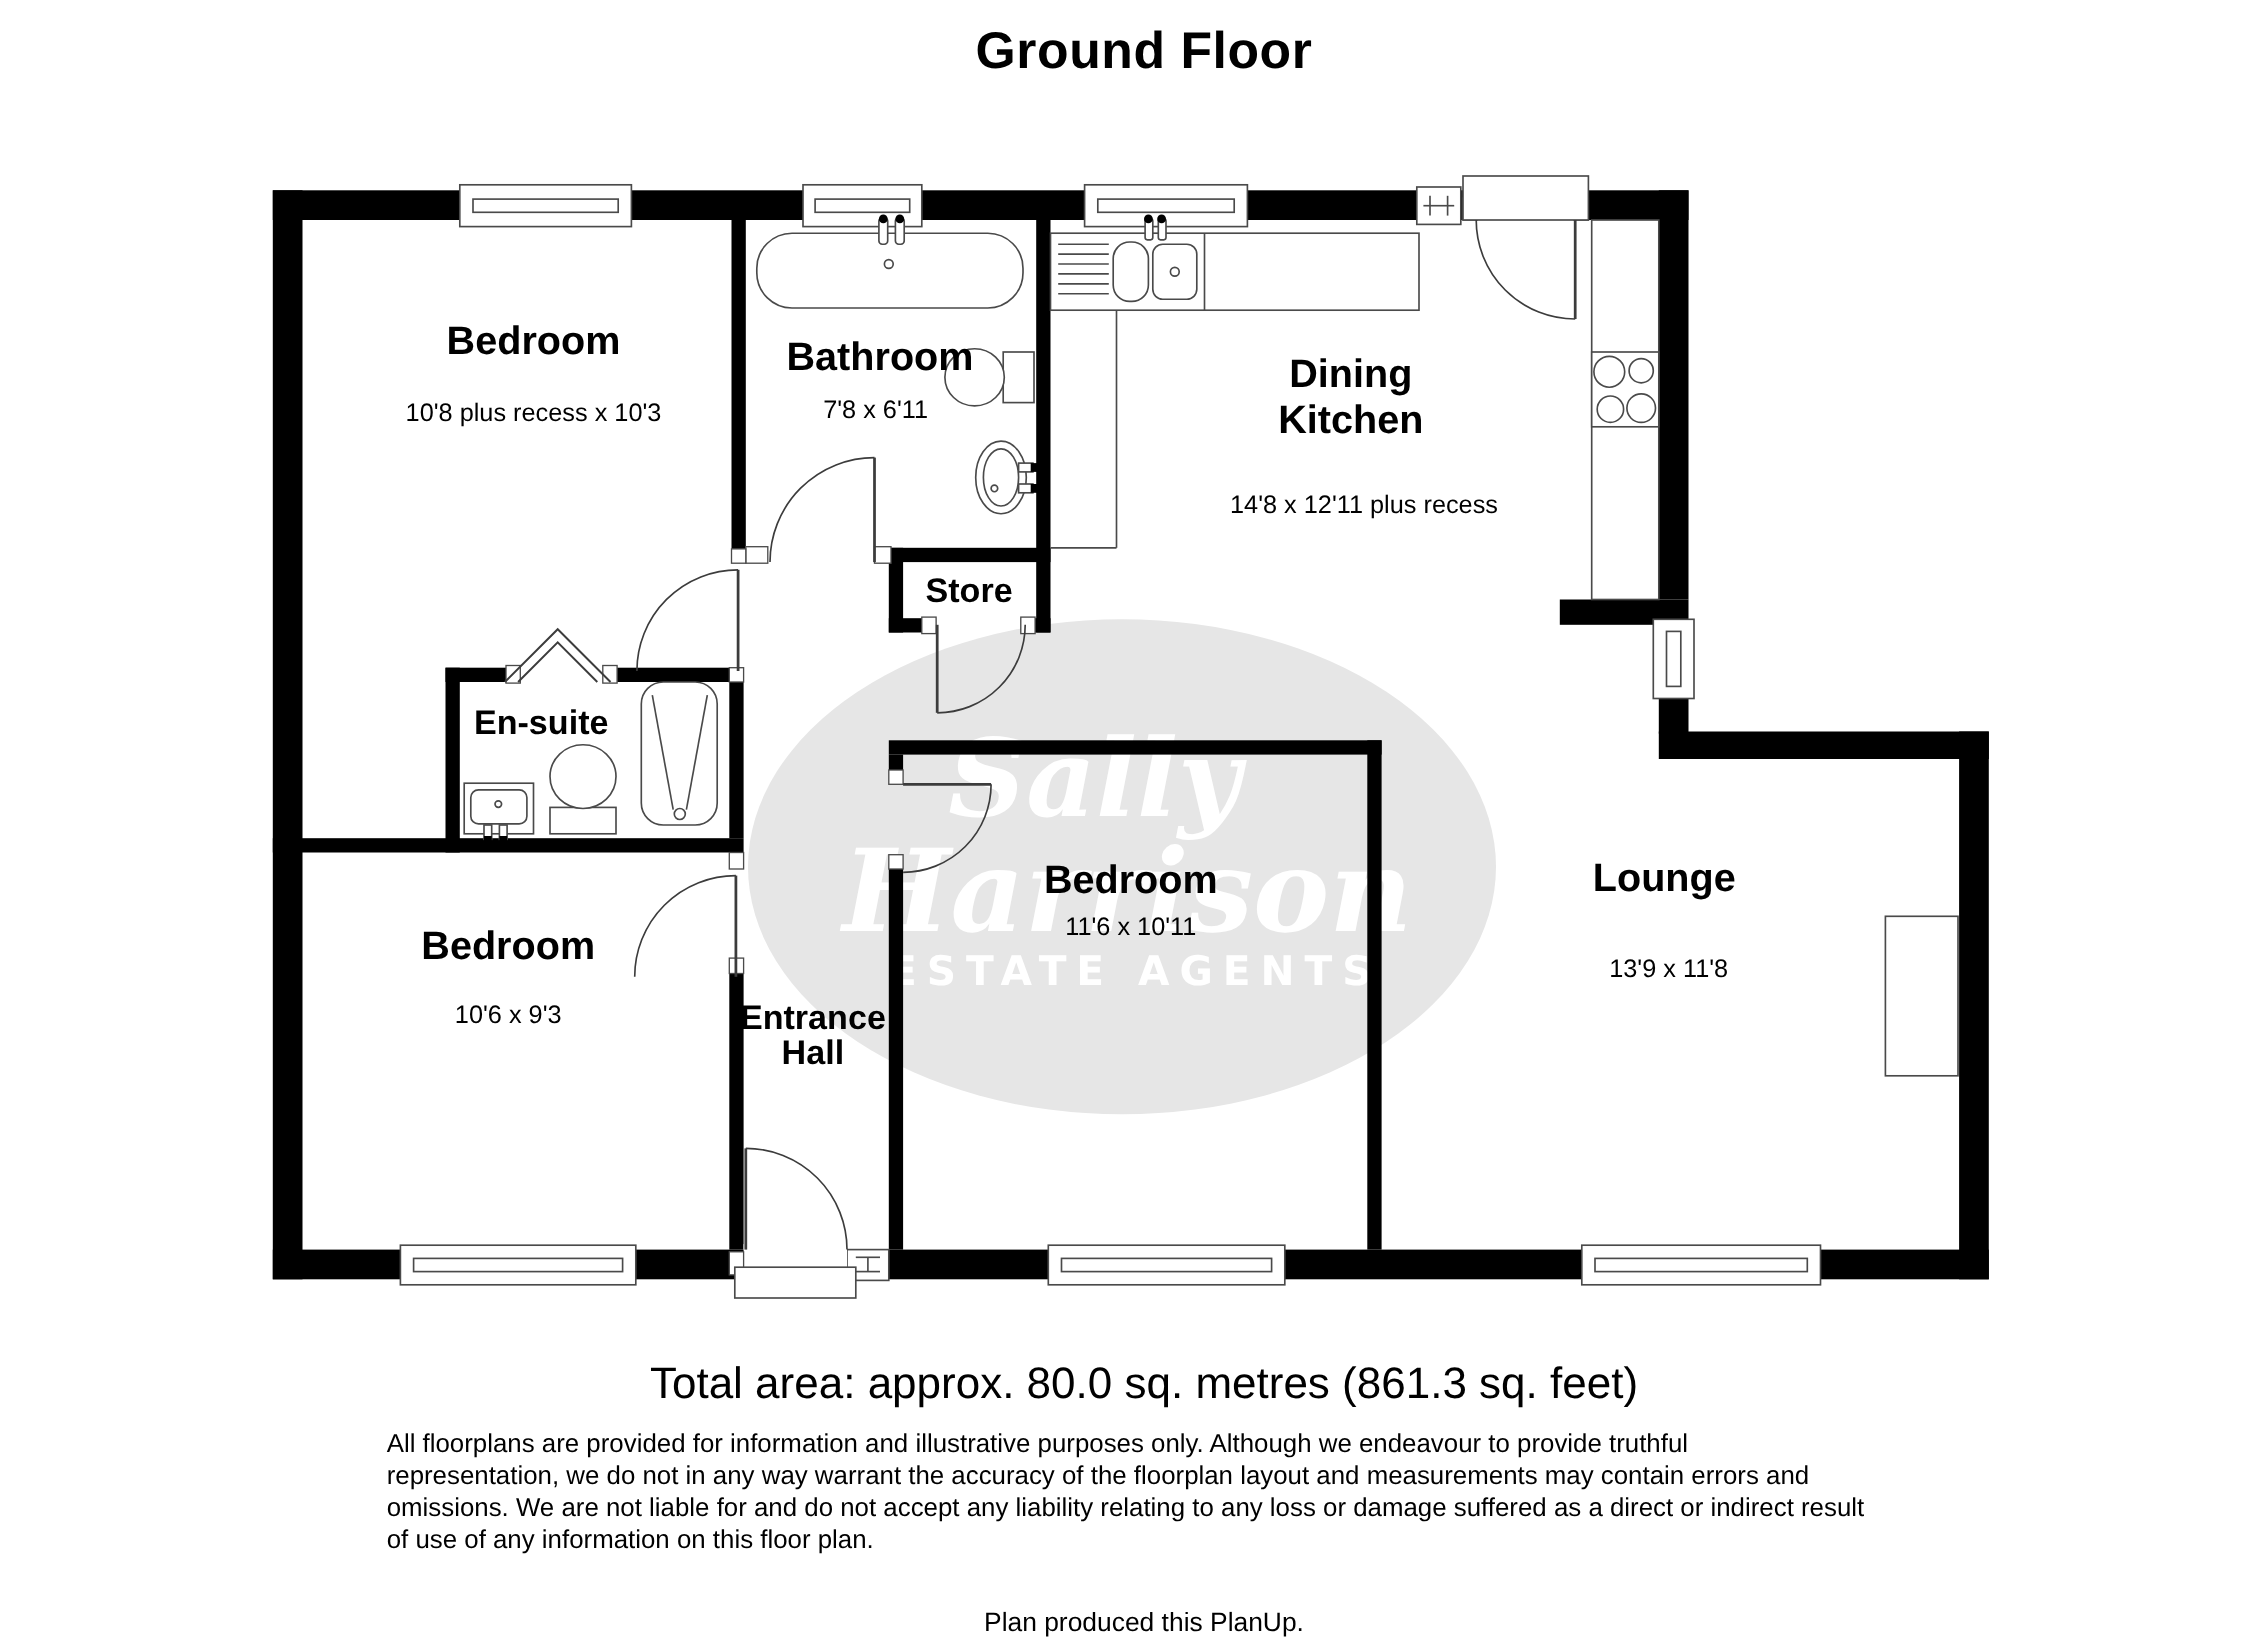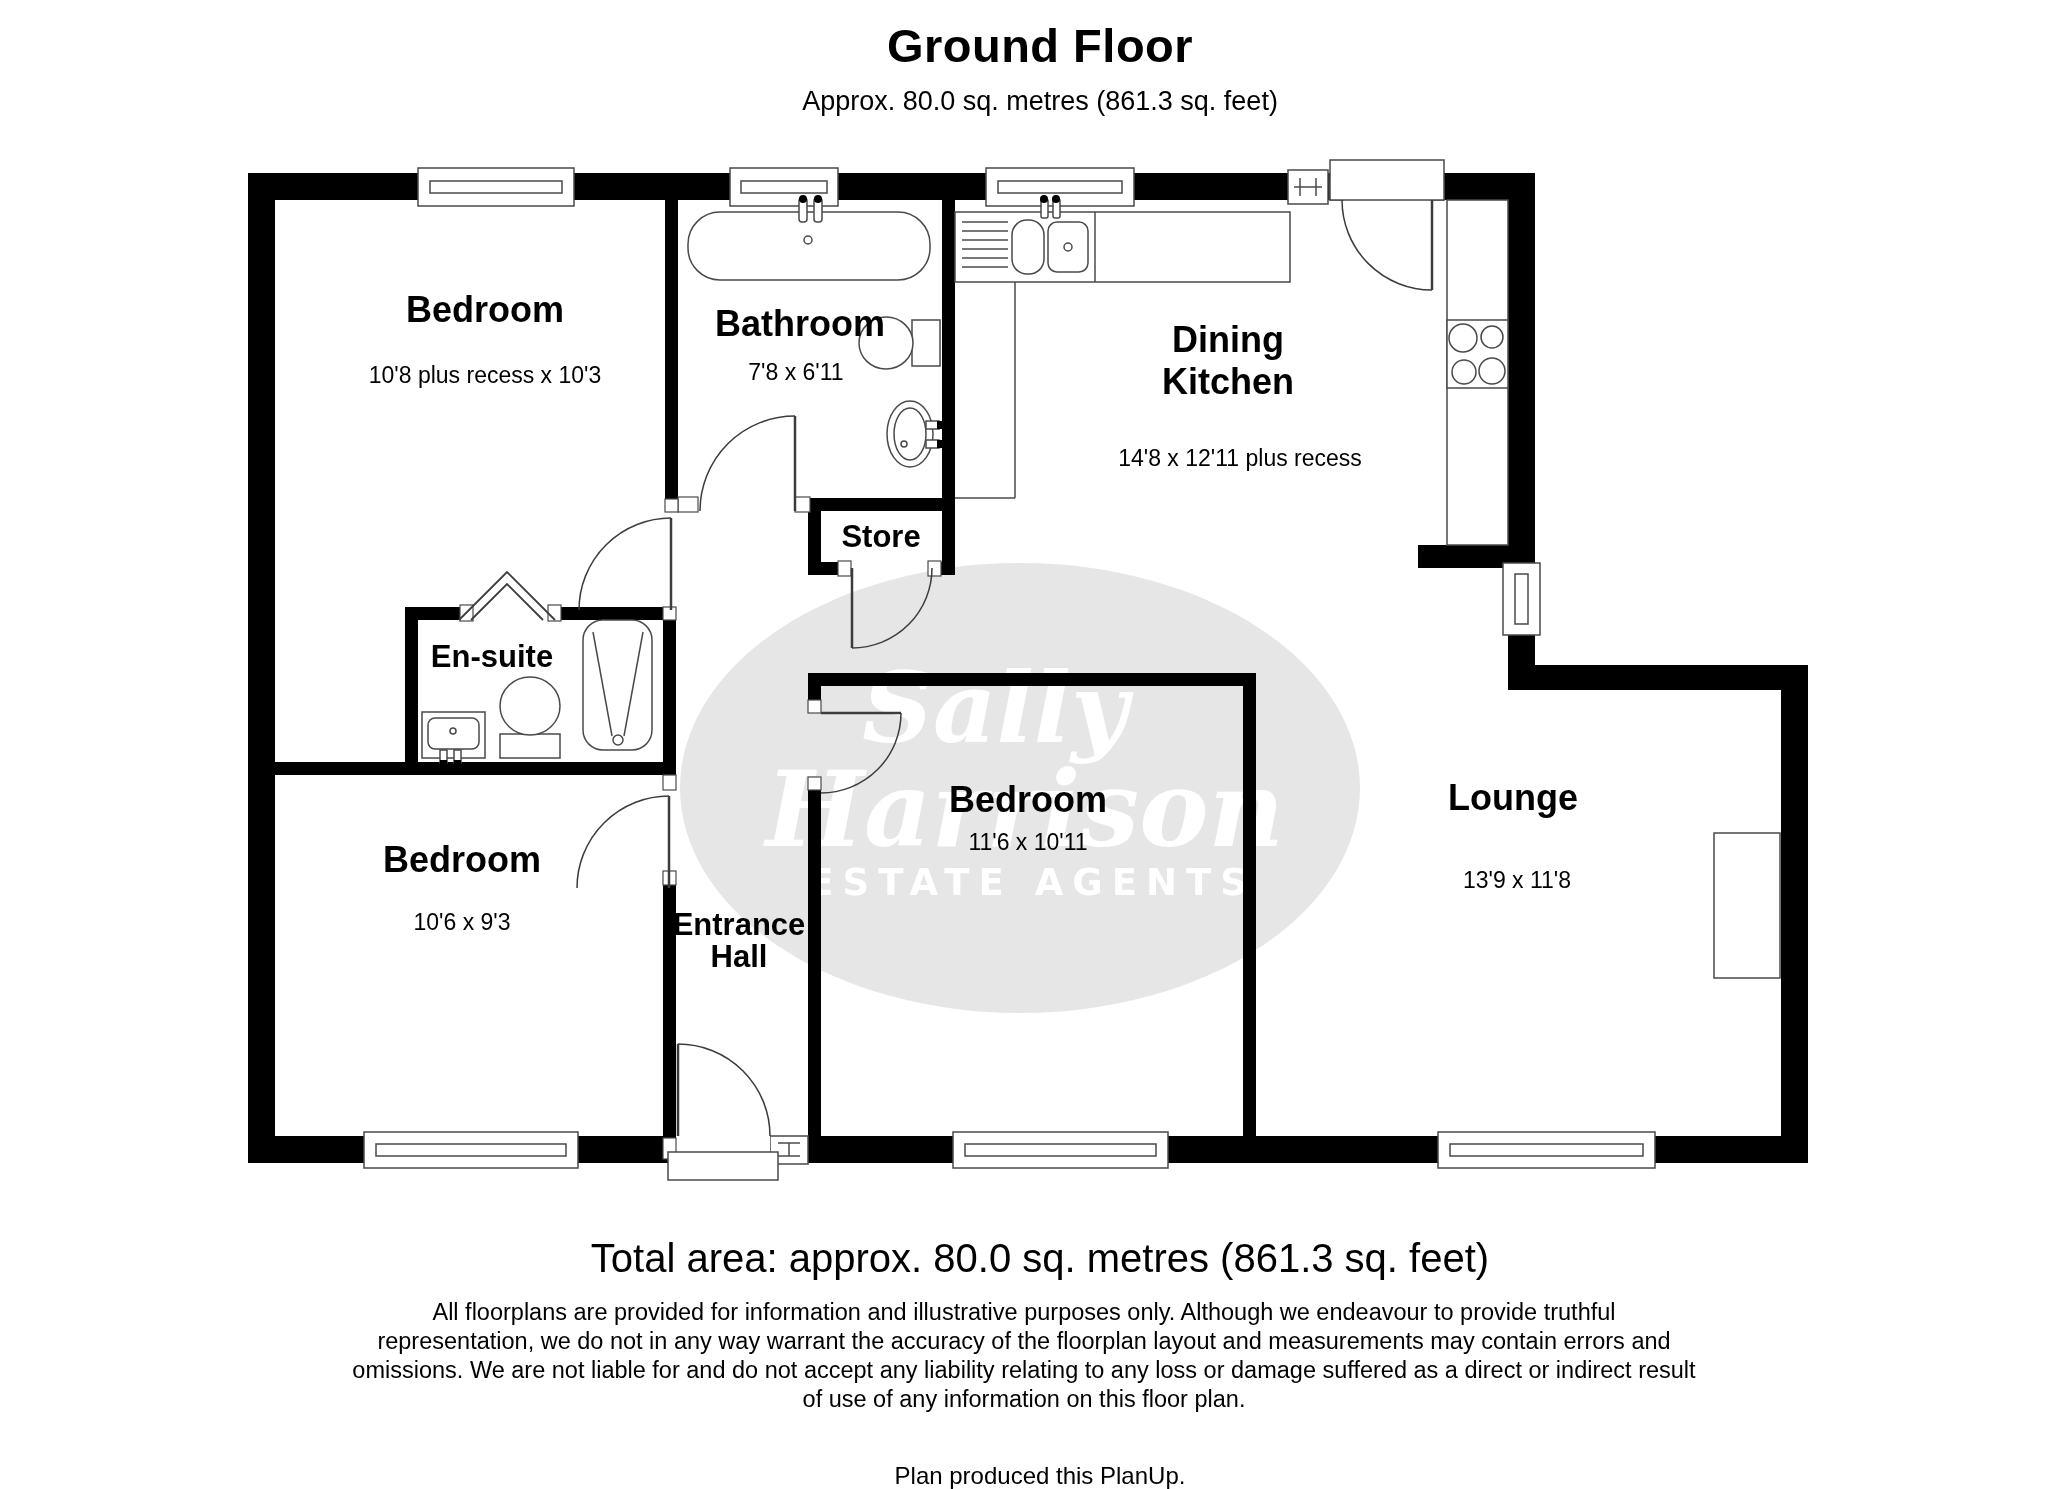--- a/index.html
+++ b/index.html
@@ -3,37 +3,36 @@
 <meta charset="utf-8">
 <style>
   html,body{margin:0;padding:0;background:#fff;}
   .page{position:relative;width:2048px;height:1489px;background:#ffffff;overflow:hidden;
         font-family:"Liberation Sans","DejaVu Sans",sans-serif;color:#000;}
   .hdr{position:absolute;left:0;right:0;text-align:center;padding-left:32px;}
   .title{top:18px;font-size:47px;font-weight:bold;letter-spacing:0.5px;}
   .subtitle{top:86px;font-size:27px;}
   .total{top:1236px;font-size:40px;text-align:center;}
   .disclaimer{position:absolute;top:1298px;left:50%;transform:translateX(-50%);
-              width:1345px;font-size:23.5px;line-height:1.23;text-align:center;}
+              width:1345px;font-size:23.5px;line-height:1.23;}
   .credit{top:1462px;font-size:24px;}
   svg{position:absolute;top:0;left:0;}
   svg text{font-family:"Liberation Sans","DejaVu Sans",sans-serif;fill:#000;}
   .rname{font-size:36px;font-weight:bold;}
   .rname-sm{font-size:31px;font-weight:bold;}
   .rdims{font-size:23px;}
   .wm-script{font-family:"DejaVu Serif","Liberation Serif",serif;font-weight:bold;font-style:italic;fill:#ffffff;}
   .wm-caps{font-family:"DejaVu Sans","Liberation Sans",sans-serif;font-weight:bold;fill:#ffffff;letter-spacing:9px;}
 </style>
 </head>
 <body>
 
 <div class="page">
 
   <div class="hdr title">Ground Floor</div>
-  <div class="hdr subtitle">Approx. 80.0 sq. metres (861.3 sq. feet)</div>
 
   <svg width="2048" height="1489" viewBox="0 0 2048 1489">
 
     <g>
       <ellipse cx="1020" cy="788" rx="340" ry="225" fill="#e6e6e6"></ellipse>
       <text class="wm-script" x="995" y="742" font-size="98" text-anchor="middle">Sally</text>
       <text class="wm-script" x="1025" y="846" font-size="104" text-anchor="middle">Harrison</text>
       <text class="wm-caps" x="1032" y="895" font-size="37" text-anchor="middle">ESTATE AGENTS</text>
     </g>
 

